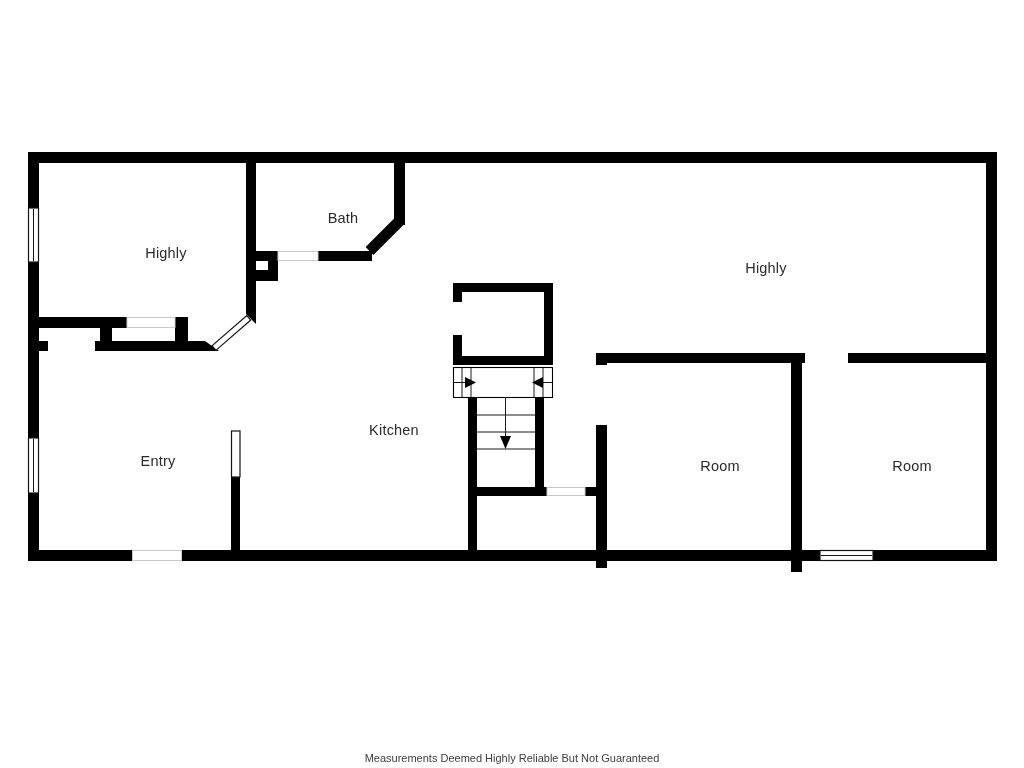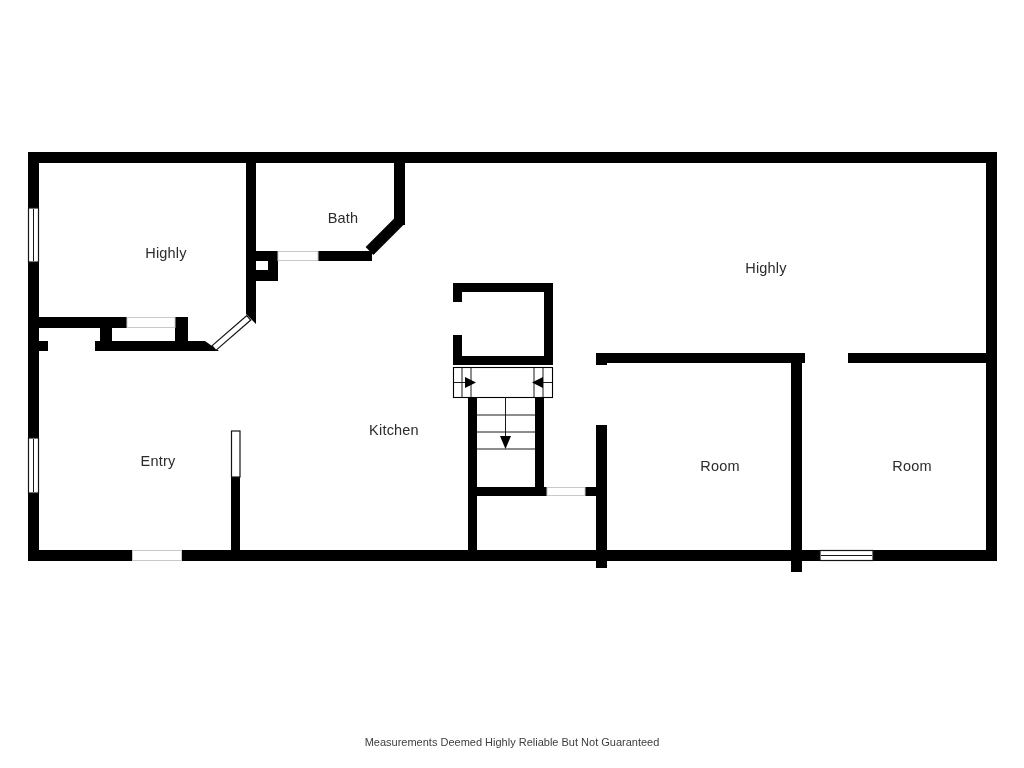--- a/index.html
+++ b/index.html
@@ -16,21 +16,21 @@
     letter-spacing:.2px;white-space:nowrap;padding-left:40px;
   }
   .label-bedroom{left:146px;top:253px;}
   .label-bath{left:323px;top:218px;}
   .label-utility{left:746px;top:268px;}
   .label-kitchen{left:374px;top:430px;}
   .label-entry{left:138px;top:461px;}
   .label-room-left{left:700px;top:466px;}
   .label-room-right{left:892px;top:466px;}
   .disclaimer{
-    position:absolute;left:512px;top:742px;transform:translate(-50%,-50%);
+    position:absolute;left:512px;top:758px;transform:translate(-50%,-50%);
     font-size:11px;color:var(--disclaimer-text,#3d3d3d);white-space:nowrap;text-align:center;
   }
   .wall{fill:var(--wall,#000);}
   .wall-line{stroke:var(--wall,#000);fill:none;}
   .win{fill:#fff;stroke:var(--window-line,#141414);stroke-width:1.2;}
   .win-line{stroke:var(--window-line,#141414);stroke-width:1;}
   .cased{fill:#fff;stroke:var(--casing-line,#c9c9c9);stroke-width:1;}
   .door-leaf{fill:#fff;stroke:var(--window-line,#141414);stroke-width:1.2;}
   .band{fill:#fff;stroke:var(--wall,#000);stroke-width:1.1;}
   .tread{stroke:#1a1a1a;stroke-width:1;fill:none;}

